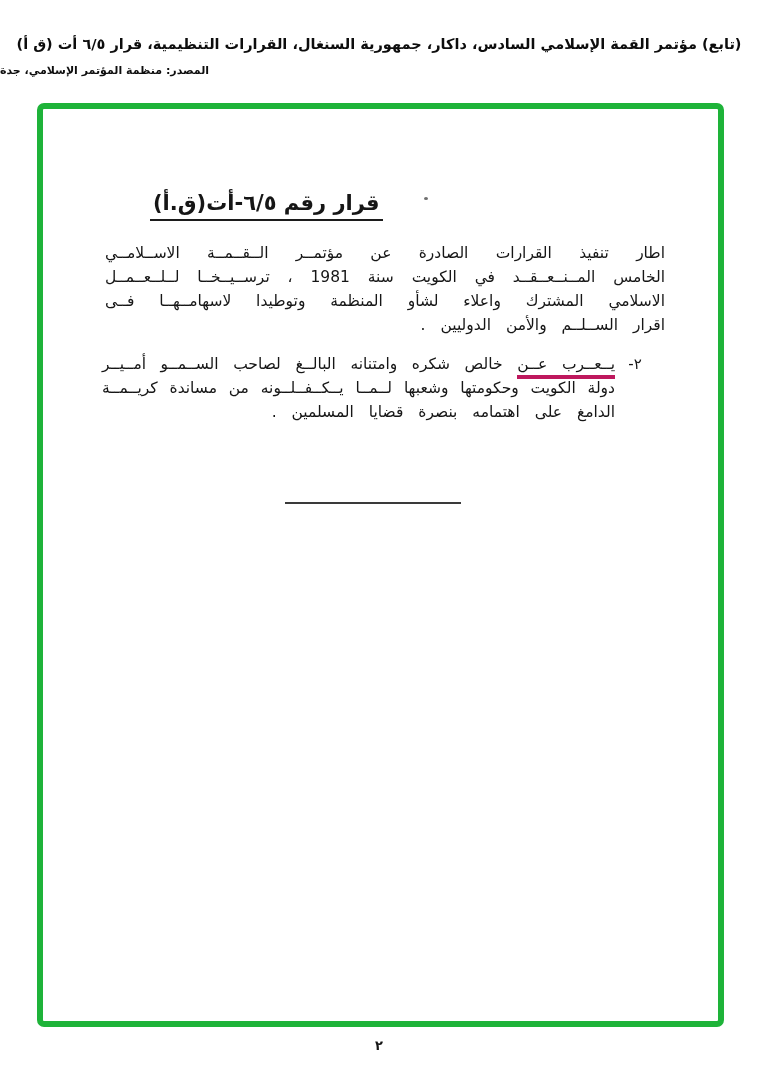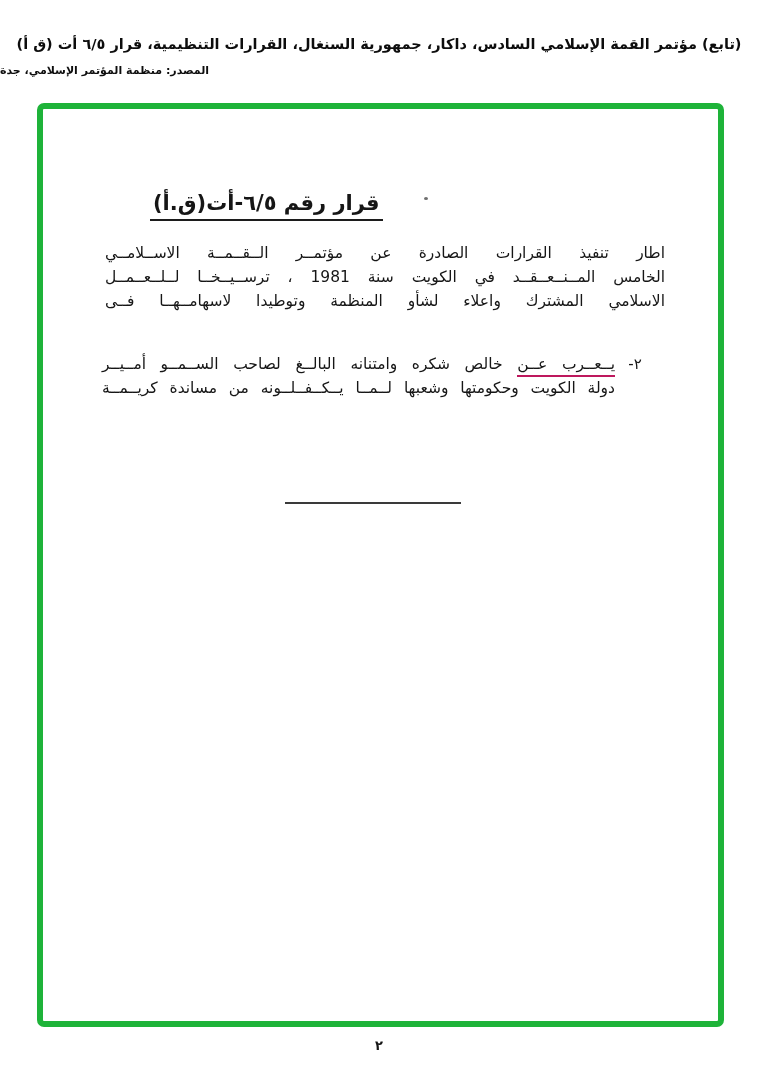--- a/index.html
+++ b/index.html
@@ -83,21 +83,21 @@
     word-spacing:10px;
   }
   .p2-number{
     left:618px;top:352px;width:34px;
     font-size:15px;
     line-height:24px;
     text-align:center;
     white-space:nowrap;
   }
   .verb{
-    border-bottom:2px solid #be185d;
+    border-bottom:4px solid #be185d;
     padding-bottom:2px;
   }
 
   
   .sep{
     left:285px;top:502px;
     width:176px;height:2px;
     background:#3a3a3a;
   }
 
@@ -119,24 +119,26 @@
 <div class="abs frame"></div>
 
 <div class="abs title">قرار رقم ٦/٥-أت(ق.أ)</div>
 
 <div class="abs speck"></div>
 
 <div class="abs p1">
   <div class="line">اطار تنفيذ القرارات الصادرة عن مؤتمــر الــقــمــة الاســلامــي</div>
   <div class="line">الخامس المــنــعــقــد في الكويت سنة 1981 ، ترســيــخــا لــلــعــمــل</div>
   <div class="line">الاسلامي المشترك واعلاء لشأو المنظمة وتوطيدا لاسهامــهــا فــى</div>
+  <div class="line last">اقرار الســلــم والأمن الدوليين .</div>
 </div>
 
 <div class="abs p2-number">٢-</div>
 
 <div class="abs p2">
   <div class="line"><span class="verb">يــعــرب عــن</span> <span>خالص شكره وامتنانه البالــغ لصاحب الســمــو أمــيــر</span></div>
   <div class="line">دولة الكويت وحكومتها وشعبها لــمــا يــكــفــلــونه من مساندة كريــمــة</div>
+  <div class="line last">الدامغ على اهتمامه بنصرة قضايا المسلمين .</div>
 </div>
 
 <div class="abs sep"></div>
 
 <div class="abs page-num">٢</div>
 
 </body></html>

